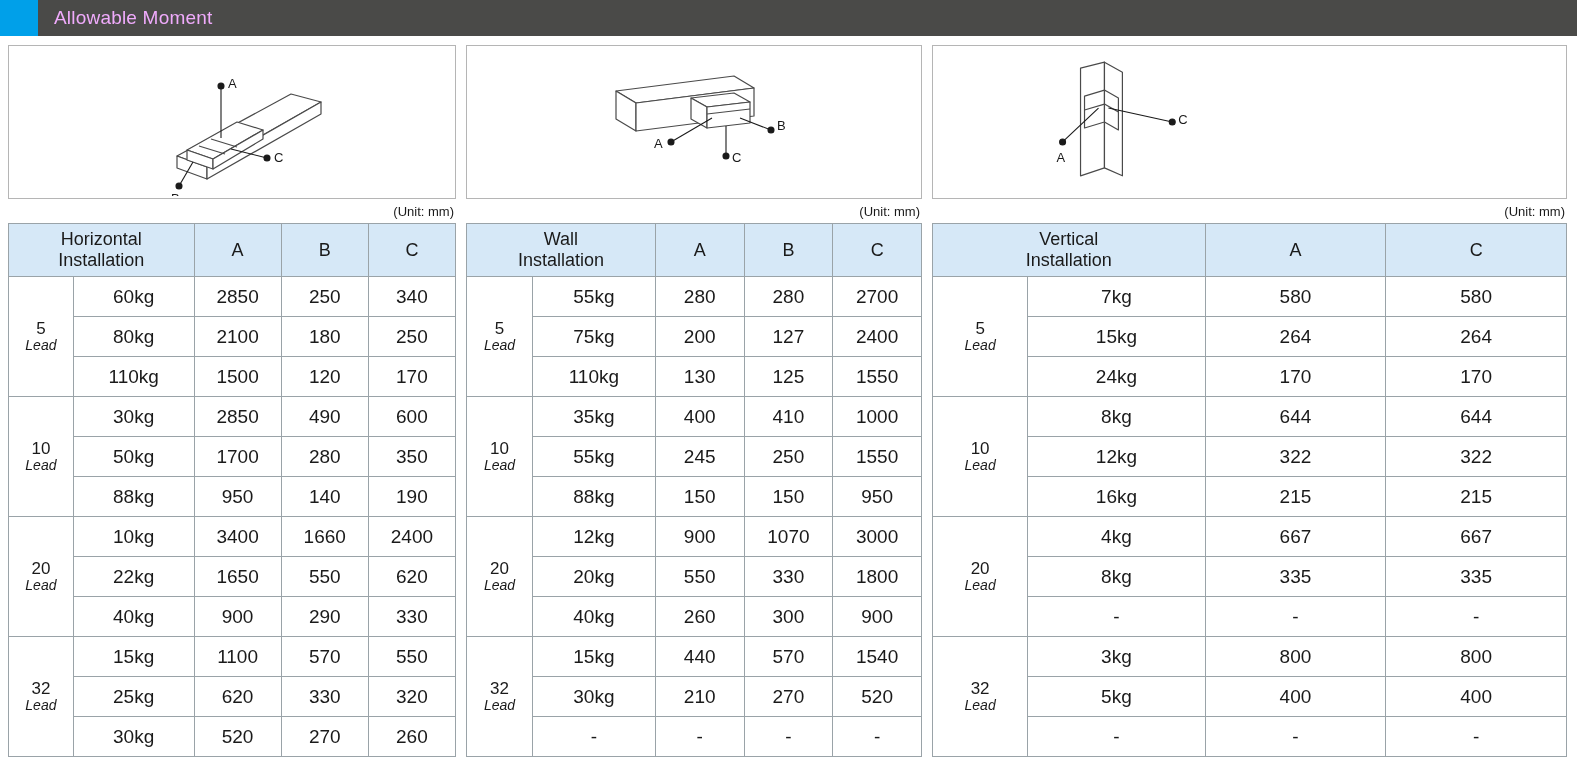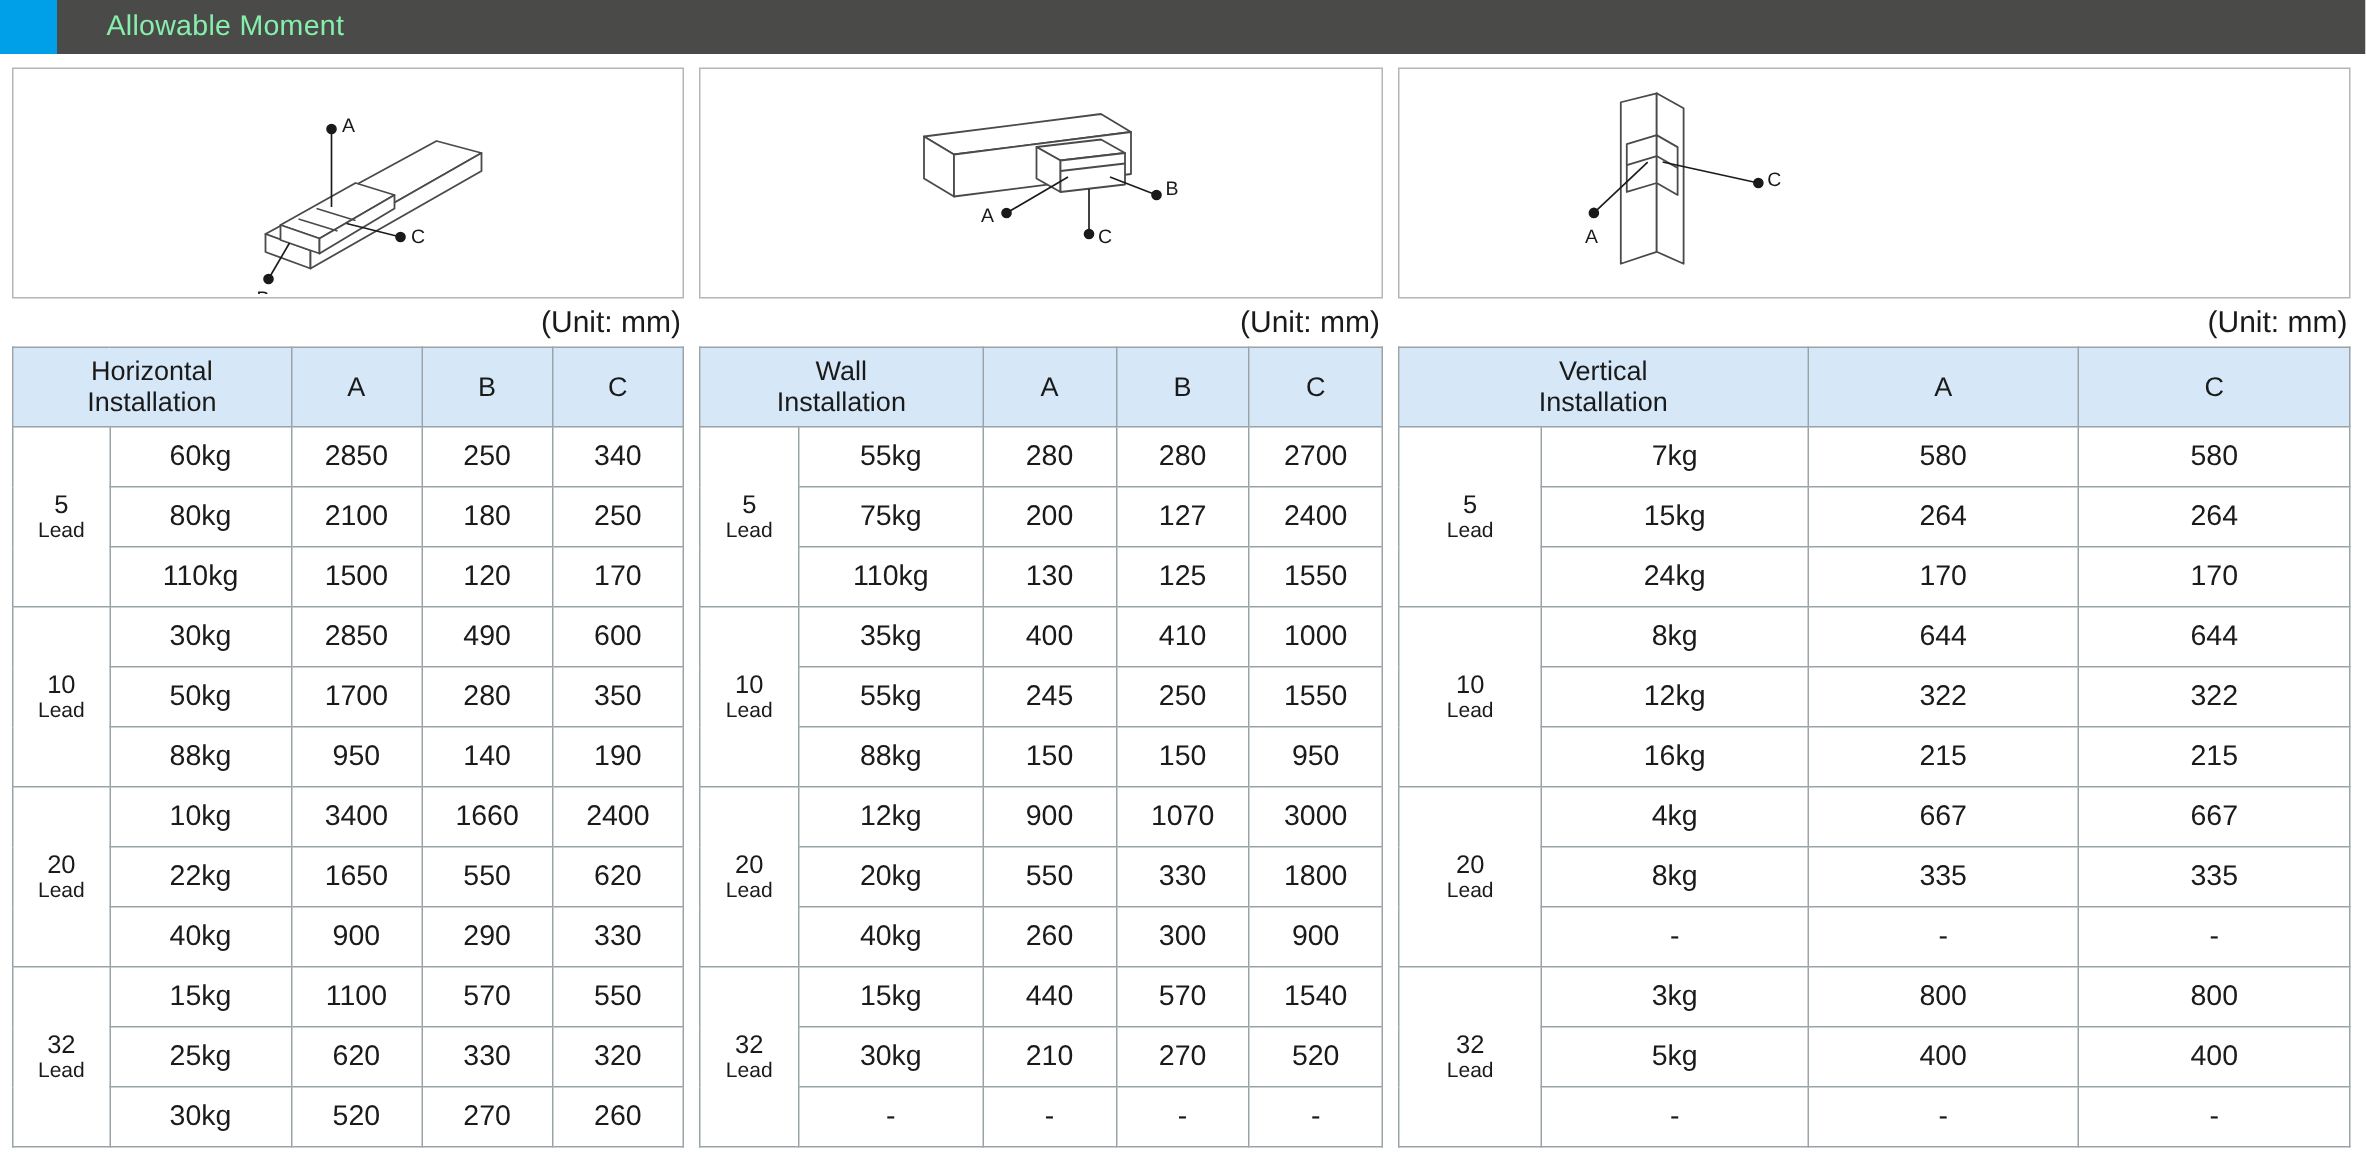--- a/index.html
+++ b/index.html
@@ -22,24 +22,24 @@
     height: 36px;
     background: #4a4a48;
     margin: 0 0 0 0;
   }
   .header-accent {
     width: 38px;
     background: #00a0e9;
     flex: 0 0 38px;
   }
   .header-title {
-    color: #86efac;
+    color: #f0abfc;
     font-size: 19px;
     line-height: 36px;
-    padding-left: 33px;
+    padding-left: 16px;
     letter-spacing: 0.2px;
     white-space: nowrap;
   }
 
   
   .columns {
     display: flex;
     gap: 0;
     padding: 9px 0 0 0;
   }
@@ -55,21 +55,21 @@
     border: 1px solid #b5b5b5;
     background: #ffffff;
     height: 152px;
     position: relative;
     overflow: hidden;
   }
   .figure-box svg { display: block; }
 
   .unit-label {
     text-align: right;
-    font-size: 20px;
+    font-size: 13px;
     color: #1a1a1a;
     padding: 5px 2px 4px 0;
   }
 
   
   table.spec {
     border-collapse: collapse;
     width: 100%;
     table-layout: fixed;
   }
@@ -90,21 +90,21 @@
     line-height: 1.15;
     height: 52px;
   }
   td.lead-cell {
     background: #d6e8f7;
     font-size: 16px;
     line-height: 1.05;
     vertical-align: middle;
   }
   td.lead-cell .num { font-size: 17px; display: block; }
-  td.lead-cell .word { font-size: 14px; display: block; }
+  td.lead-cell .word { font-size: 14px; display: block; font-style: italic; }
 
   
   .t1 col.c0 { width: 58px; }
   .t1 col.c1 { width: 108px; }
   .t1 col.c2 { width: 78px; }
   .t1 col.c3 { width: 78px; }
   .t1 col.c4 { width: 78px; }
 
   .t2 col.c0 { width: 58px; }
   .t2 col.c1 { width: 108px; }

